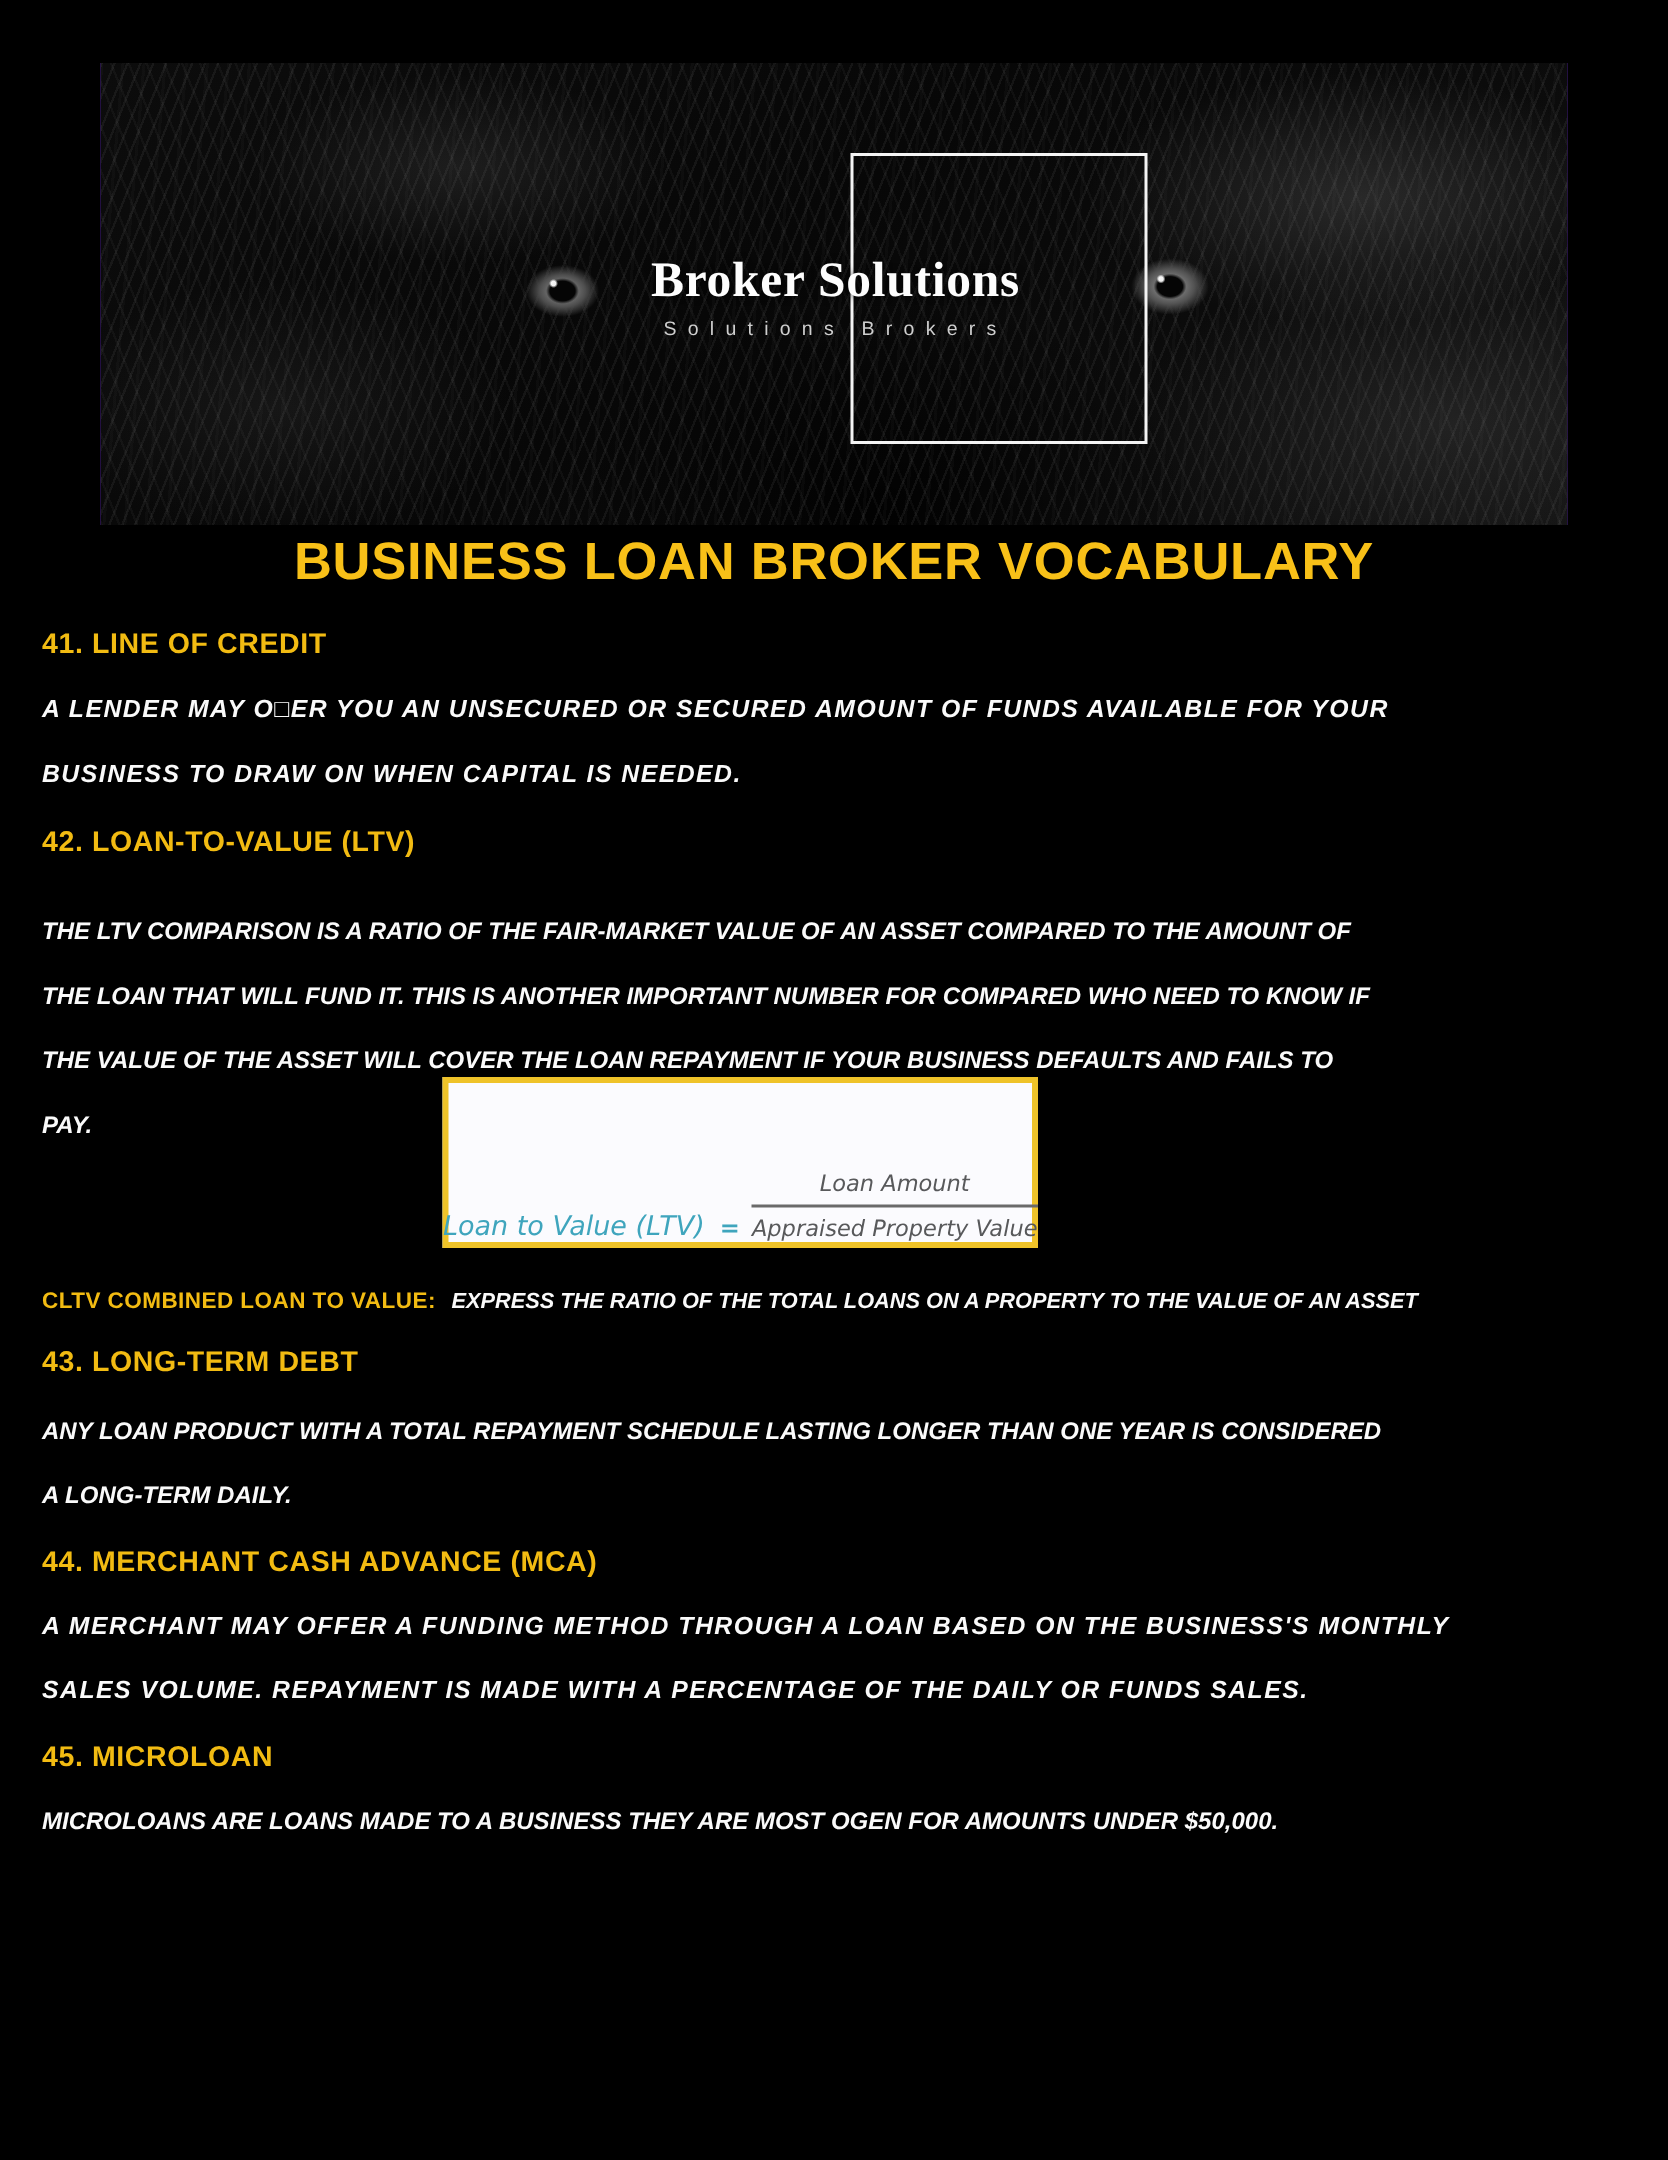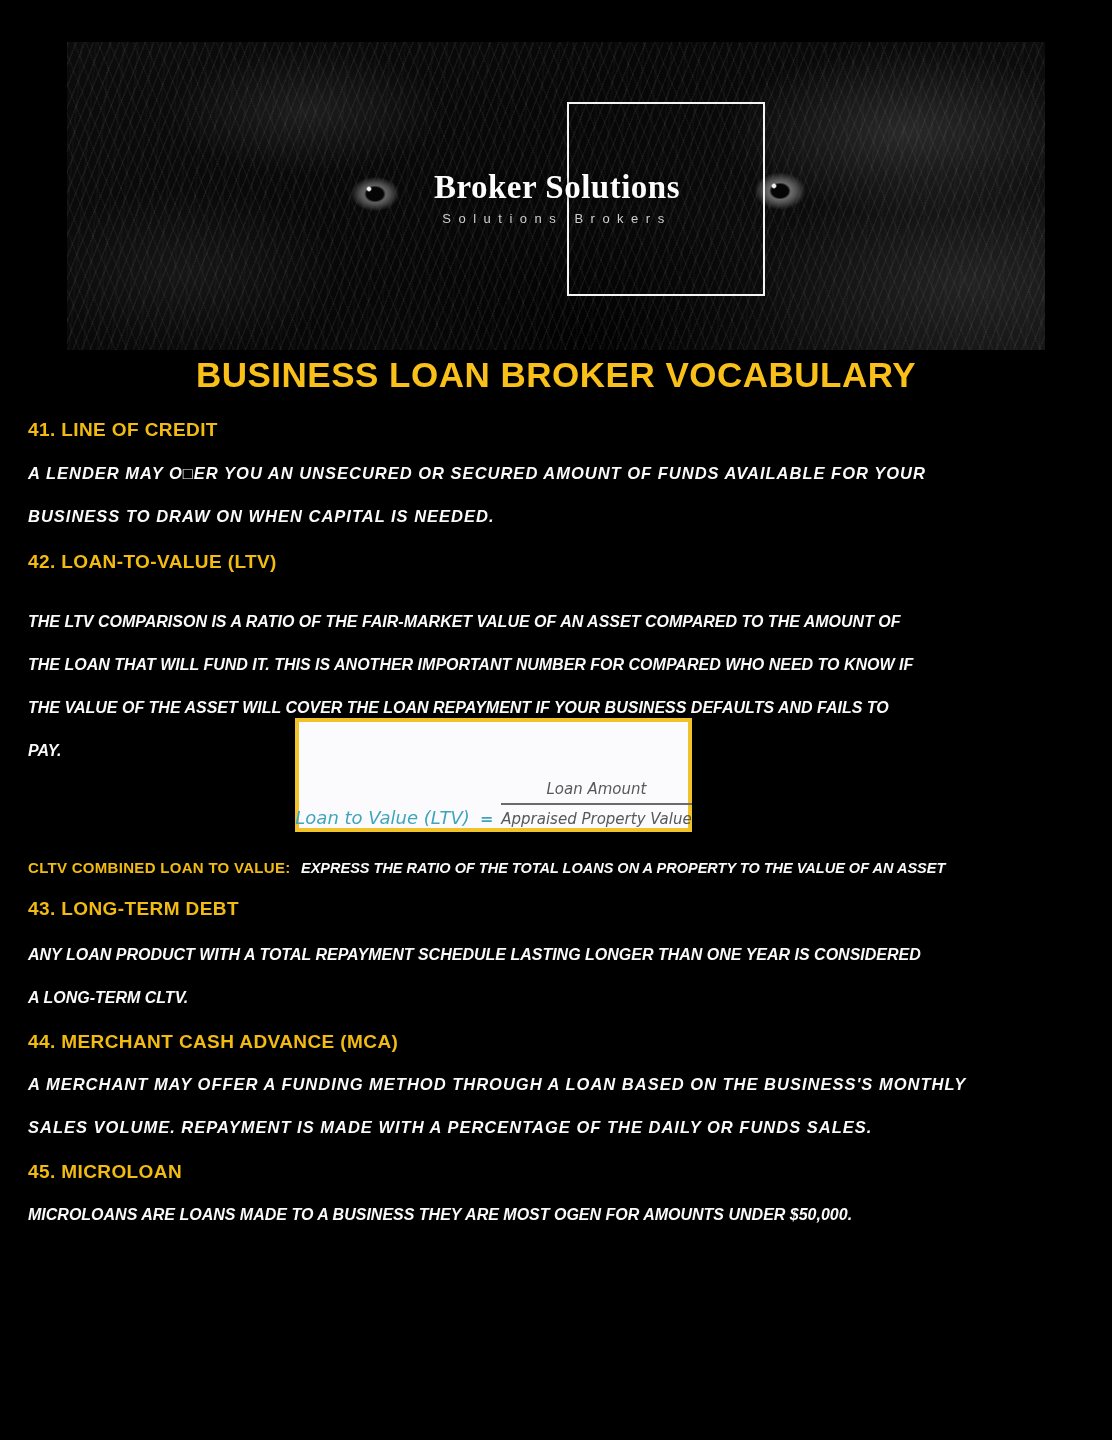--- a/index.html
+++ b/index.html
@@ -150,21 +150,21 @@
   </div>
 
   <div id="cltv">
     <span class="cltv-label">CLTV COMBINED LOAN TO VALUE:</span>
     <span class="cltv-text">EXPRESS THE RATIO OF THE TOTAL LOANS ON A PROPERTY TO THE VALUE OF AN ASSET</span>
   </div>
 
   <h2 class="h2" id="h43">43. LONG-TERM DEBT</h2>
   <div class="para cond" id="p43">
     <div class="body-line">ANY LOAN PRODUCT WITH A TOTAL REPAYMENT SCHEDULE LASTING LONGER THAN ONE YEAR IS CONSIDERED</div>
-    <div class="body-line">A LONG-TERM CLTV.</div>
+    <div class="body-line">A LONG-TERM DAILY.</div>
   </div>
 
   <h2 class="h2" id="h44">44. MERCHANT CASH ADVANCE (MCA)</h2>
   <div class="para wide" id="p44">
     <div class="body-line">A MERCHANT MAY OFFER A FUNDING METHOD THROUGH A LOAN BASED ON THE BUSINESS'S MONTHLY</div>
     <div class="body-line">SALES VOLUME. REPAYMENT IS MADE WITH A PERCENTAGE OF THE DAILY OR FUNDS SALES.</div>
   </div>
 
   <h2 class="h2" id="h45">45. MICROLOAN</h2>
   <div class="para cond" id="p45">

